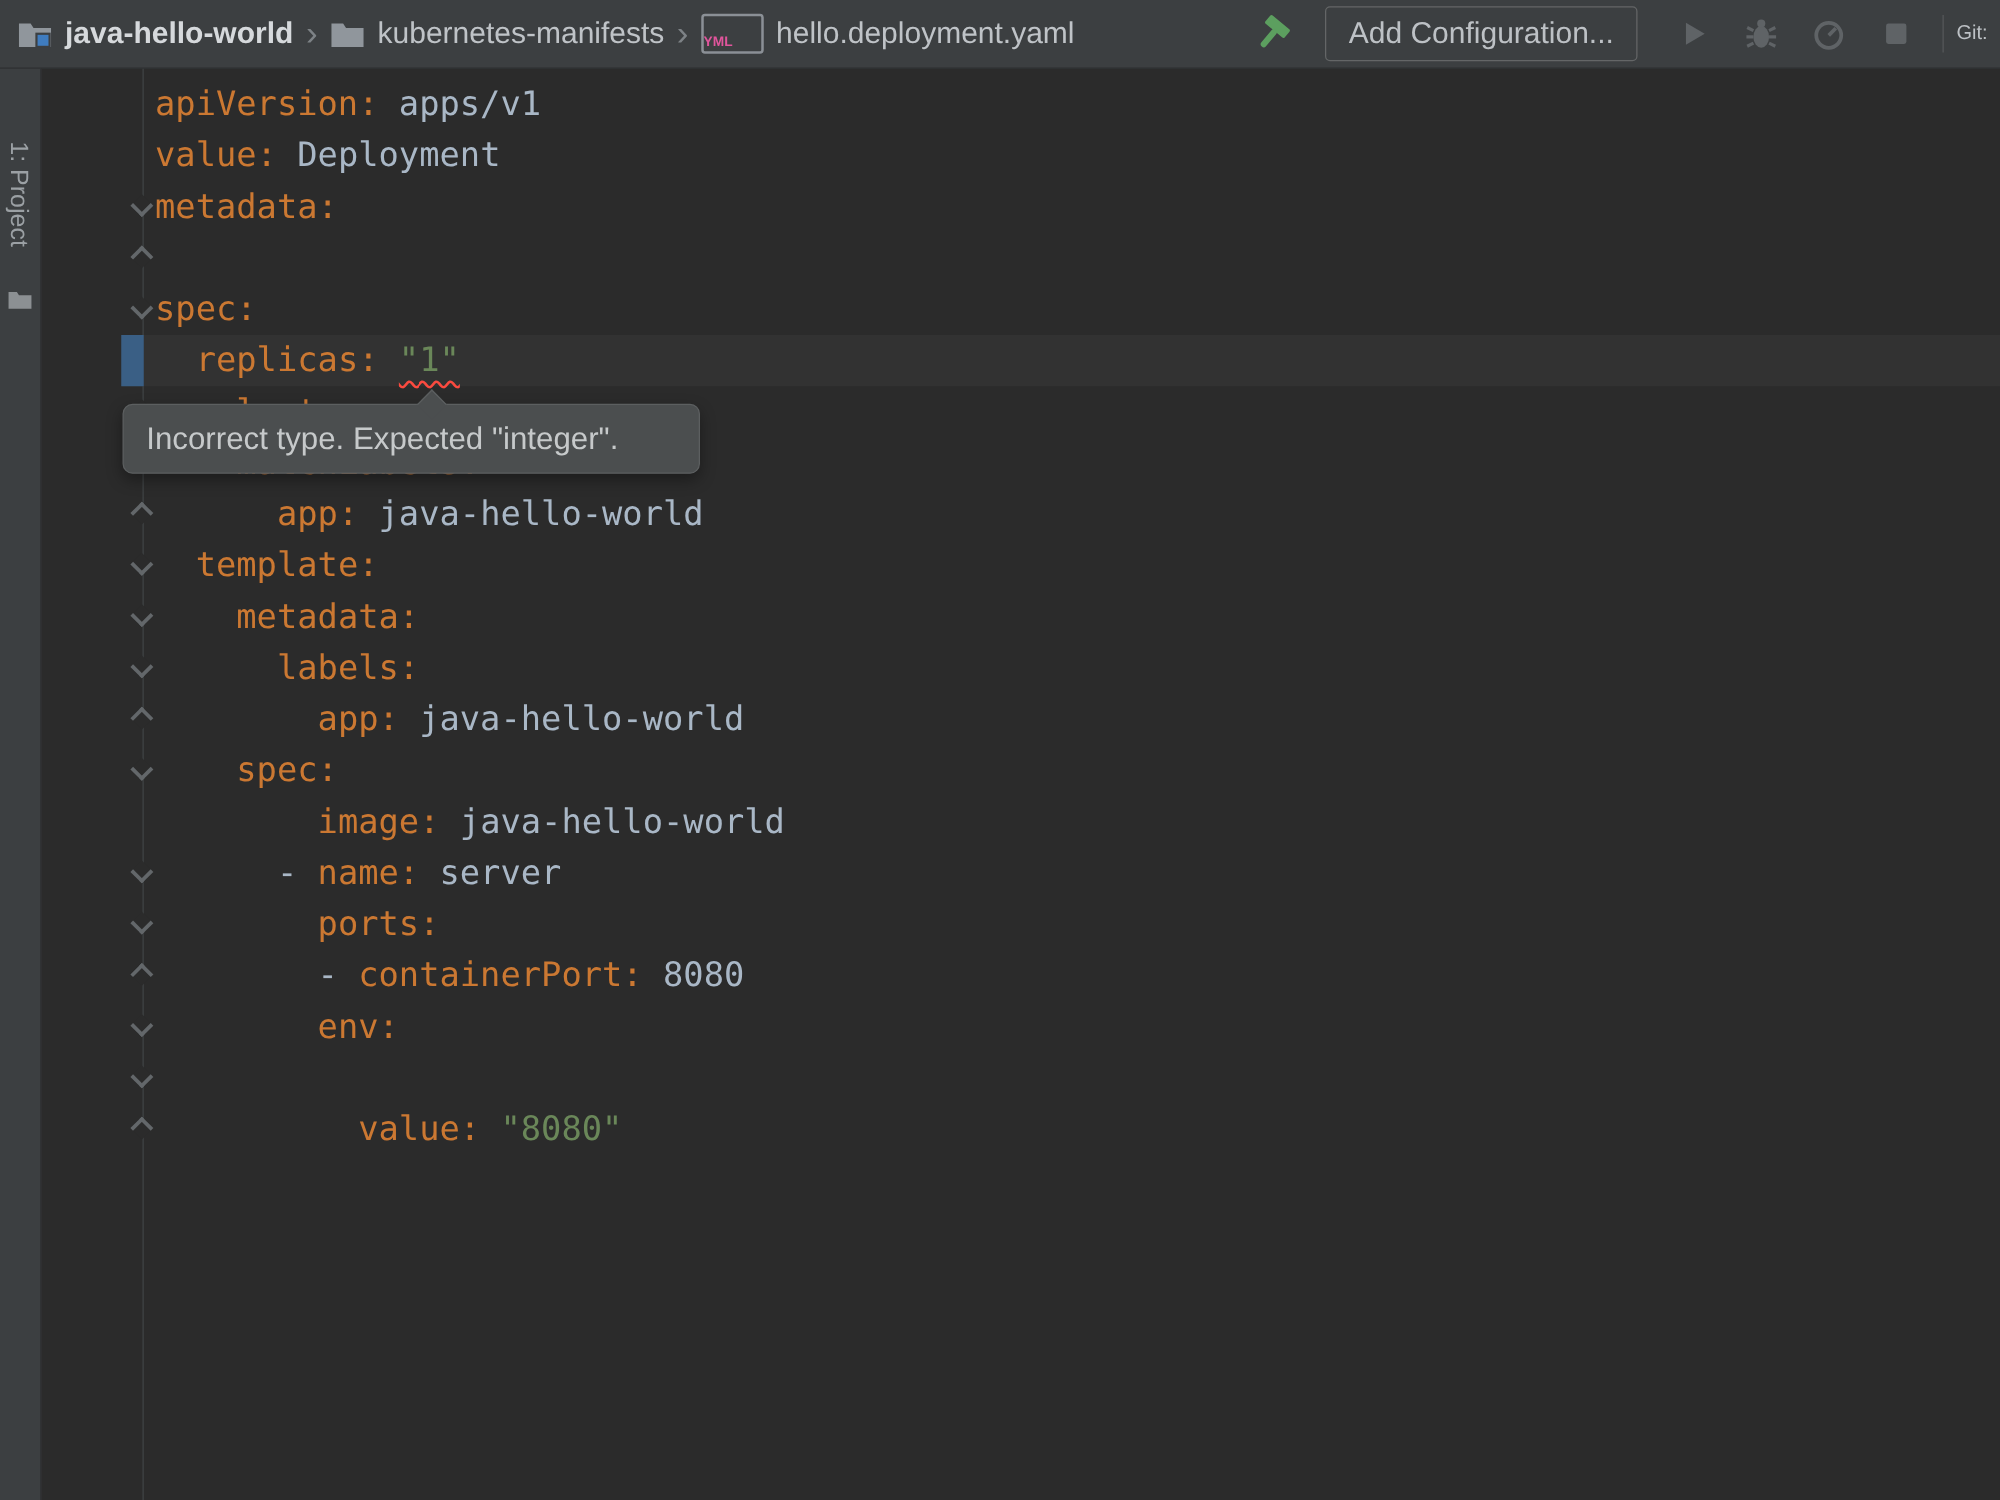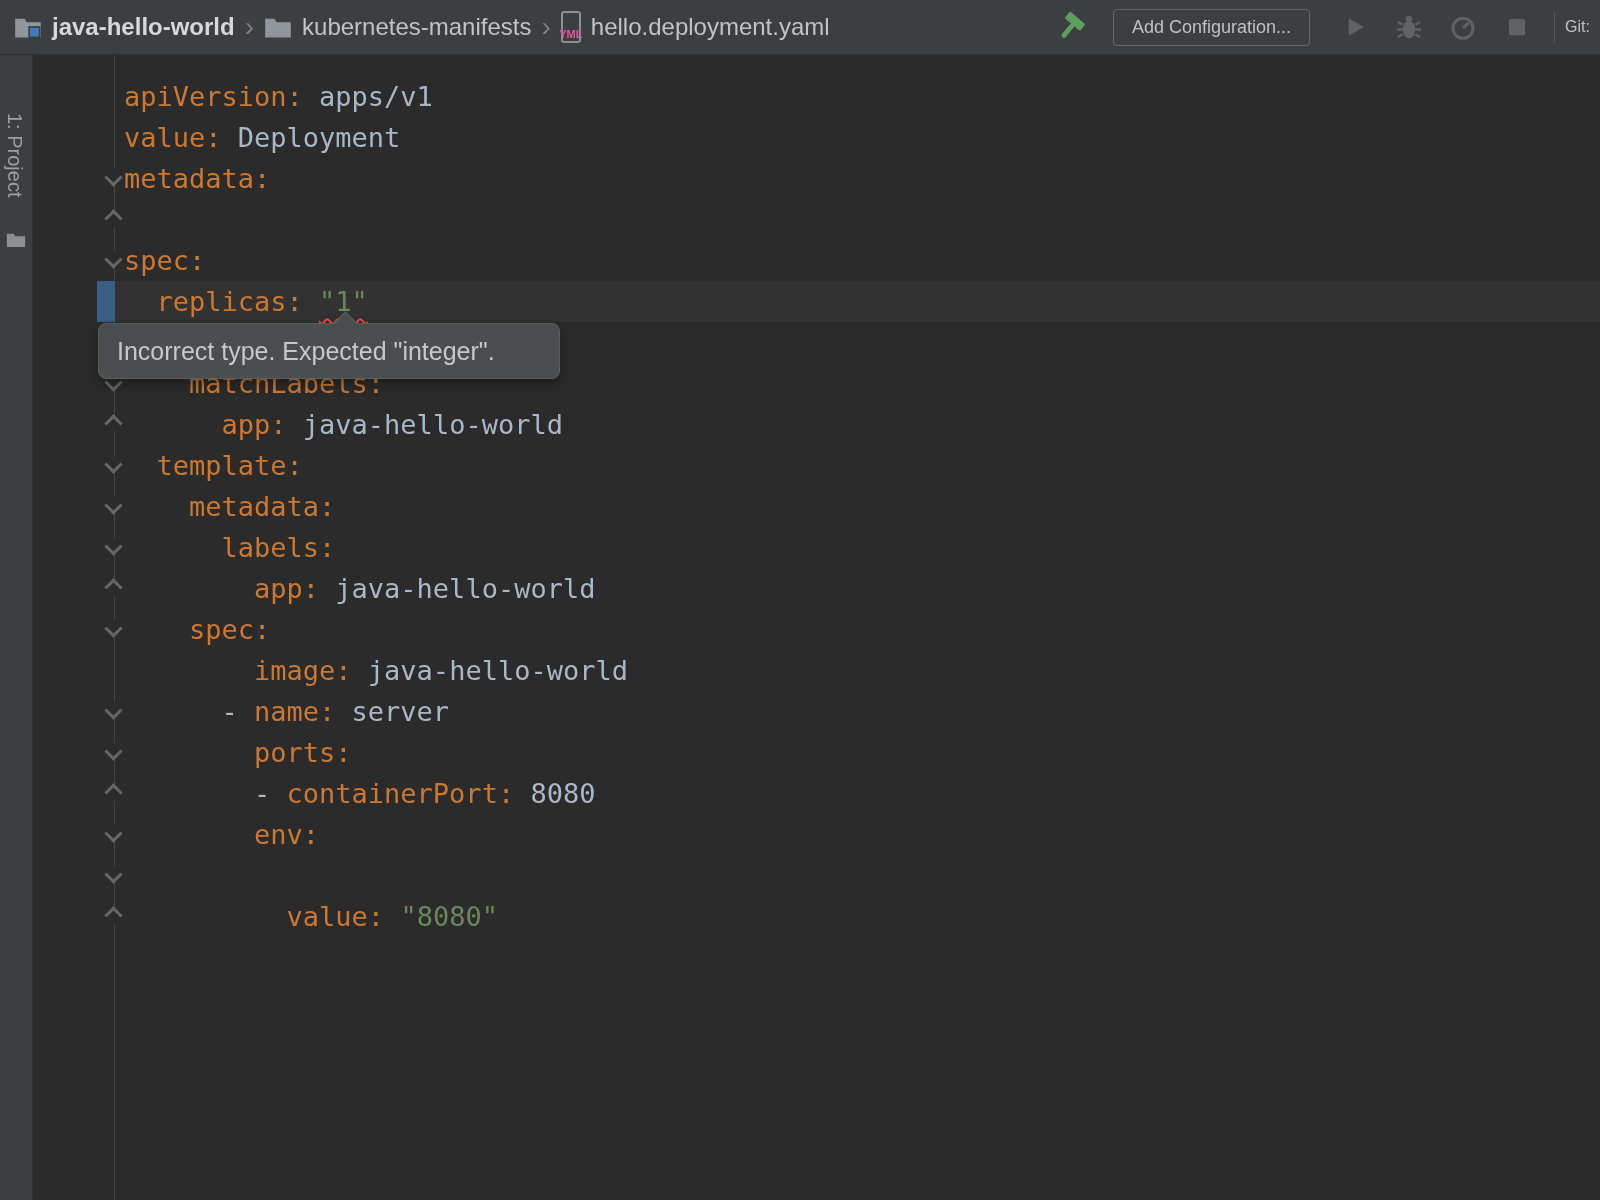--- a/index.html
+++ b/index.html
@@ -8,39 +8,39 @@
 
   
   .toolbar { height:55px; background:#3c3f41; border-bottom:1px solid #2d2f30;
              display:flex; align-items:center; padding:0 6px 0 14px; box-sizing:border-box; }
   .crumb { display:flex; align-items:center; gap:10px; color:#bfc3c7; font-size:24px; white-space:nowrap; }
   .crumb.project { font-weight:bold; color:#d6d9dc; }
   .sep { color:#7d8286; font-size:28px; margin:0 10px; line-height:1; }
   .spacer { flex:1; }
   .icon-btn { background:none; border:none; padding:4px 8px; margin:0 4px; cursor:default; display:flex; align-items:center; }
   .add-config { background:transparent; border:1px solid #646667; color:#bdc1c5;
-                font-size:18px; border-radius:4px; padding:7px 18px; margin:0 18px 0 14px;
+                font-size:24px; border-radius:4px; padding:7px 18px; margin:0 18px 0 14px;
                 font-family:"Liberation Sans",sans-serif; white-space:nowrap; }
   .vsep { width:1px; height:30px; background:#55585a; margin:0 10px; }
   .git-label { color:#bdc1c5; font-size:16px; padding-right:4px; white-space:nowrap; }
 
   
-  .yml-icon { width:20px; height:32px; border:2px solid #8b9096; border-radius:3px;
-              display:flex; align-items:flex-end; justify-content:center; box-sizing:border-box; }
+  .yml-icon { width:50px; height:32px; border:2px solid #8b9096; border-radius:3px;
+              display:flex; align-items:flex-end; justify-content:flex-start; box-sizing:border-box; }
   .yml-icon span { font-size:11px; font-weight:bold; color:#e0559c; letter-spacing:0; line-height:13px; }
 
   
   .main { display:flex; height:1145px; }
   .stripe { width:32px; background:#3c3f41; border-right:1px solid #303234; position:relative; flex:none; }
   .stripe-label { position:absolute; top:58px; left:26px; transform:rotate(90deg);
                   transform-origin:0 0; font-size:20px; color:#9ba0a4; white-space:nowrap; }
   .stripe-icon { position:absolute; top:176px; left:6px; }
 
   
-  .editor { flex:1; position:relative; padding-top:21px; box-sizing:border-box;
+  .editor { flex:1; position:relative; padding-top:8px; box-sizing:border-box;
             font-family:"DejaVu Sans Mono","Liberation Mono",monospace; font-size:27px; color:#a9b7c6; }
   .fold-line { position:absolute; left:81px; top:0; bottom:0; width:1px; background:#404446; }
   .line { position:relative; height:41px; line-height:41px; white-space:pre; padding-left:91px; }
   .line .txt { position:relative; z-index:1; }
   .line.current::before { content:""; position:absolute; left:64px; right:0; top:0; bottom:0; background:#323232; z-index:0; }
   .line.current::after  { content:""; position:absolute; left:64px; width:18px; top:0; bottom:0; background:#3a5f85; z-index:0; }
   .fold { position:absolute; left:74px; top:13px; width:10px; height:10px; z-index:2;
           border-right:3px solid #63676a; border-bottom:3px solid #63676a; background:#2b2b2b; }
   .fold-down { transform:rotate(45deg); }
   .fold-up   { transform:rotate(-135deg); }

